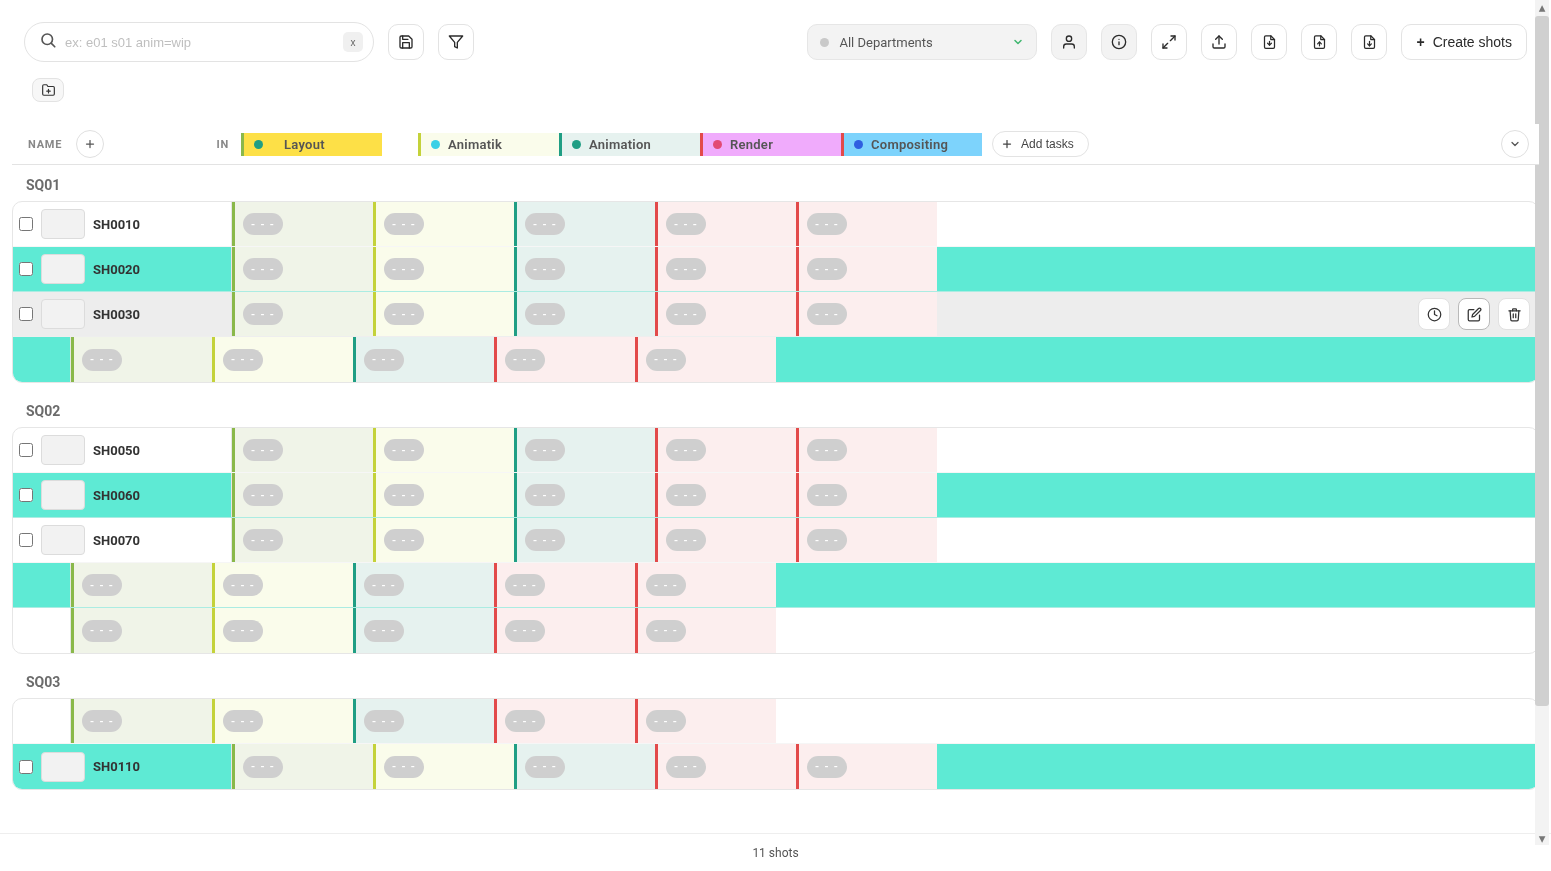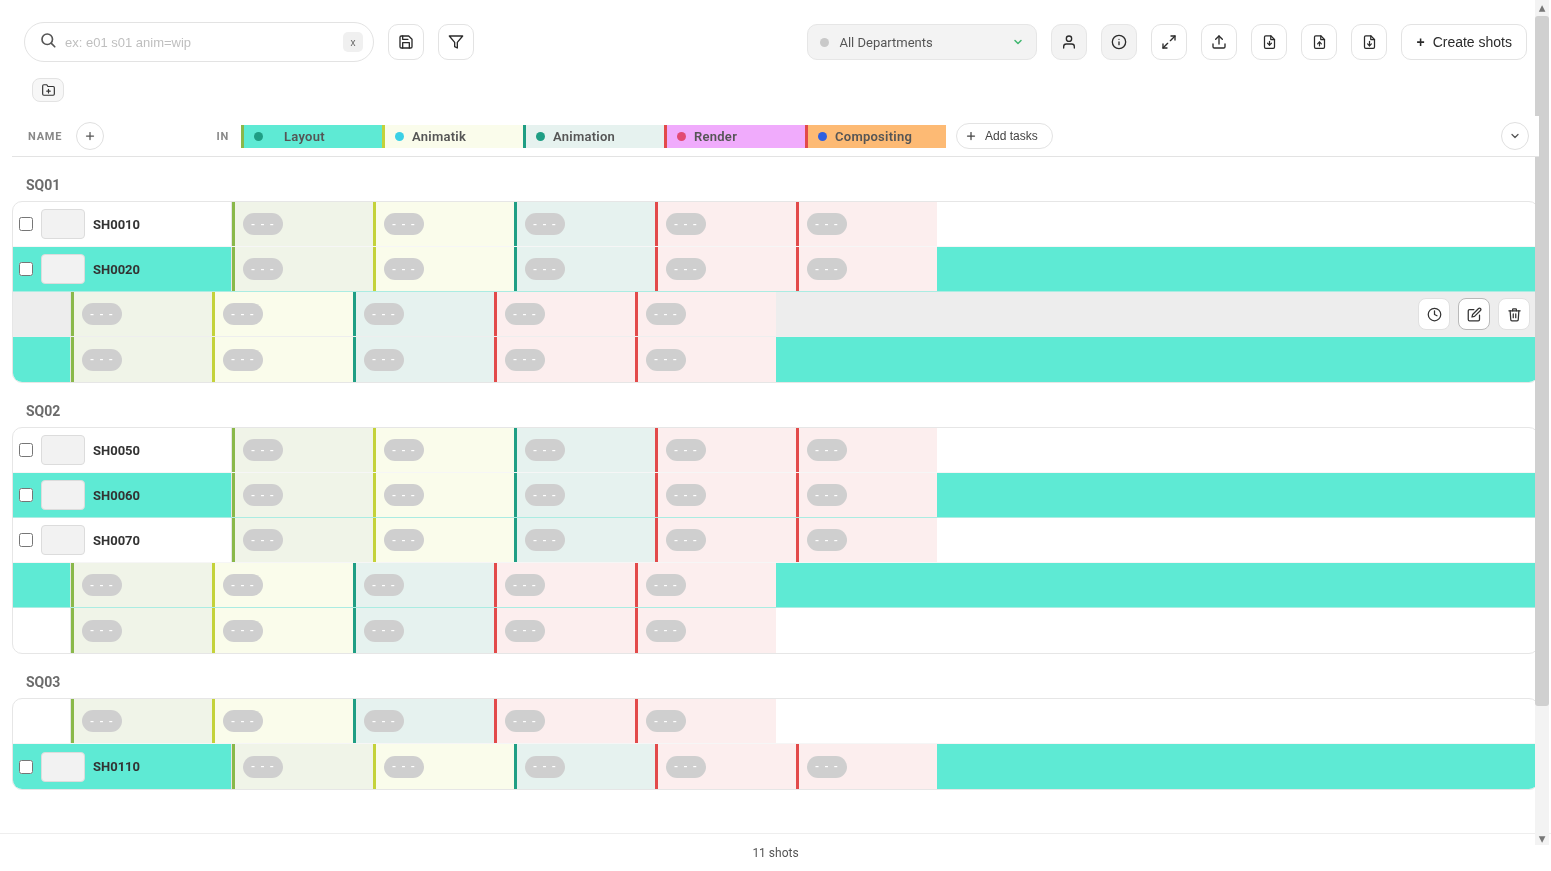--- a/index.html
+++ b/index.html
@@ -26,21 +26,21 @@
   .dept-chev { color:#3fb76f; }
 
   .create-btn { display:flex; align-items:center; gap:8px; border:1px solid #e3e3e3; border-radius:10px; height:36px; padding:0 14px; font-size:14px; color:#2b2b2b; background:#fff; cursor:pointer; }
   .create-btn .plus { font-weight:600; }
 
   .subtoolbar { display:flex; align-items:center; padding:6px 24px 14px 32px; }
   .sub-btn { width:32px; height:24px; border:1px solid #e3e3e3; border-radius:8px; background:#f7f7f7; display:flex; align-items:center; justify-content:center; color:#333; cursor:pointer; }
 
   
   .grid-wrap { flex:1; overflow:auto; padding:0 12px 20px 12px; }
-  .header-row { display:flex; align-items:center; border-bottom:1px solid #e3e3e3; padding:6px 10px; position:sticky; top:0; background:#fff; z-index:3; }
+  .header-row { display:flex; align-items:center; border-bottom:1px solid #e3e3e3; padding:6px 10px; position:sticky; top:8px; background:#fff; z-index:3; }
   .col-name-head { display:flex; align-items:center; gap:14px; width:161px; padding-left:6px; }
   .col-name-head .hlabel { font-size:11px; letter-spacing:0.07em; color:#888; font-weight:700; }
   .round-add { width:28px; height:28px; border-radius:50%; border:1px solid #e0e0e0; background:#fff; display:flex; align-items:center; justify-content:center; color:#555; cursor:pointer; }
   .col-in-head { width:58px; text-align:right; padding-right:12px; font-size:11px; letter-spacing:0.07em; color:#888; font-weight:700; }
   .task-head { width:141px; display:flex; align-items:center; gap:8px; padding:4px 10px; border-left:3px solid transparent; cursor:pointer; }
   .task-head .dot { width:9px; height:9px; border-radius:50%; }
   .task-head .tname { font-size:13px; font-weight:600; color:#555; letter-spacing:0.02em; }
   .add-tasks-pill { margin-left:10px; height:26px; padding:0 14px 0 8px; border-radius:999px; border:1px solid #e3e3e3; background:#fff; display:flex; align-items:center; gap:8px; font-size:12px; color:#444; cursor:pointer; }
   .header-right { margin-left:auto; }
   .collapse-btn { width:28px; height:28px; border-radius:50%; border:1px solid #e0e0e0; background:#fff; display:flex; align-items:center; justify-content:center; color:#555; cursor:pointer; }
@@ -196,37 +196,37 @@
       <span class="hlabel">NAME</span>
       <button class="round-add">
         <svg width="12" height="12" viewBox="0 0 24 24" fill="none" stroke="currentColor" stroke-width="2.5" stroke-linecap="round">
             <line x1="12" y1="5" x2="12" y2="19"></line>
             <line x1="5" y1="12" x2="19" y2="12"></line>
           </svg>
       </button>
     </div>
     <div class="col-in-head">IN</div>
     <div id="task-heads" style="display: flex;">
-        <div class="task-head" style="border-left-color: rgb(138, 184, 74); background: #5eead4; gap: 21px;">
+        <div class="task-head" style="border-left-color: rgb(138, 184, 74); background: #fde047; gap: 21px;">
           <span class="dot" style="background:#1f9e84"></span>
           <span class="tname">Layout</span>
         </div>
-        <div class="task-head" style="border-left-color: rgb(196, 210, 58); background: rgb(250, 252, 235);">
+        <div class="task-head" style="border-left-color: rgb(196, 210, 58); background: rgb(250, 252, 235); margin-left: 36px;">
           <span class="dot" style="background:#3bd0e6"></span>
           <span class="tname">Animatik</span>
         </div>
         <div class="task-head" style="border-left-color: rgb(31, 158, 132); background: rgb(230, 242, 239);">
           <span class="dot" style="background:#1f9e84"></span>
           <span class="tname">Animation</span>
         </div>
         <div class="task-head" style="border-left-color: rgb(226, 74, 74); background: #f0abfc;">
           <span class="dot" style="background:#e24a74"></span>
           <span class="tname">Render</span>
         </div>
-        <div class="task-head" style="border-left-color: rgb(226, 74, 74); background: #fdba74;">
+        <div class="task-head" style="border-left-color: rgb(226, 74, 74); background: #7dd3fc;">
           <span class="dot" style="background:#2f5fe0"></span>
           <span class="tname">Compositing</span>
         </div>
       </div>
     <button class="add-tasks-pill">
       <svg width="12" height="12" viewBox="0 0 24 24" fill="none" stroke="currentColor" stroke-width="2.5" stroke-linecap="round">
           <line x1="12" y1="5" x2="12" y2="19"></line>
           <line x1="5" y1="12" x2="19" y2="12"></line>
         </svg>
       <span>Add tasks</span>
@@ -285,20 +285,25 @@
           </div>
           <div class="cell cell-task" style="border-left-color: rgb(226, 74, 74); background: rgb(252, 238, 238);">
             <div class="status-pill">- - -</div>
           </div>
           <div class="cell cell-task" style="border-left-color: rgb(226, 74, 74); background: rgb(252, 238, 238);">
             <div class="status-pill">- - -</div>
           </div>
           <div class="cell cell-actions"></div>
         </div>
         <div class="shot-row hovered">
+          <div class="cell cell-name">
+            <input type="checkbox" style="">
+            <div class="thumb"></div>
+            <span class="shot-label">SH0030</span>
+          </div>
           <div class="cell cell-in"></div>
           <div class="cell cell-task" style="border-left-color: rgb(138, 184, 74); background: rgb(240, 244, 232);">
             <div class="status-pill">- - -</div>
           </div>
           <div class="cell cell-task" style="border-left-color: rgb(196, 210, 58); background: rgb(250, 252, 235);">
             <div class="status-pill">- - -</div>
           </div>
           <div class="cell cell-task" style="border-left-color: rgb(31, 158, 132); background: rgb(230, 242, 239);">
             <div class="status-pill">- - -</div>
           </div>

